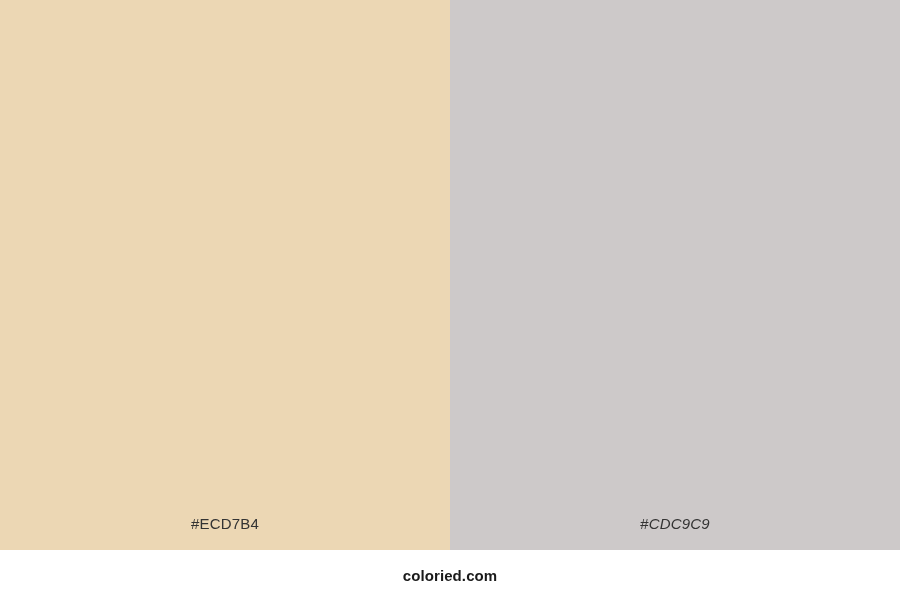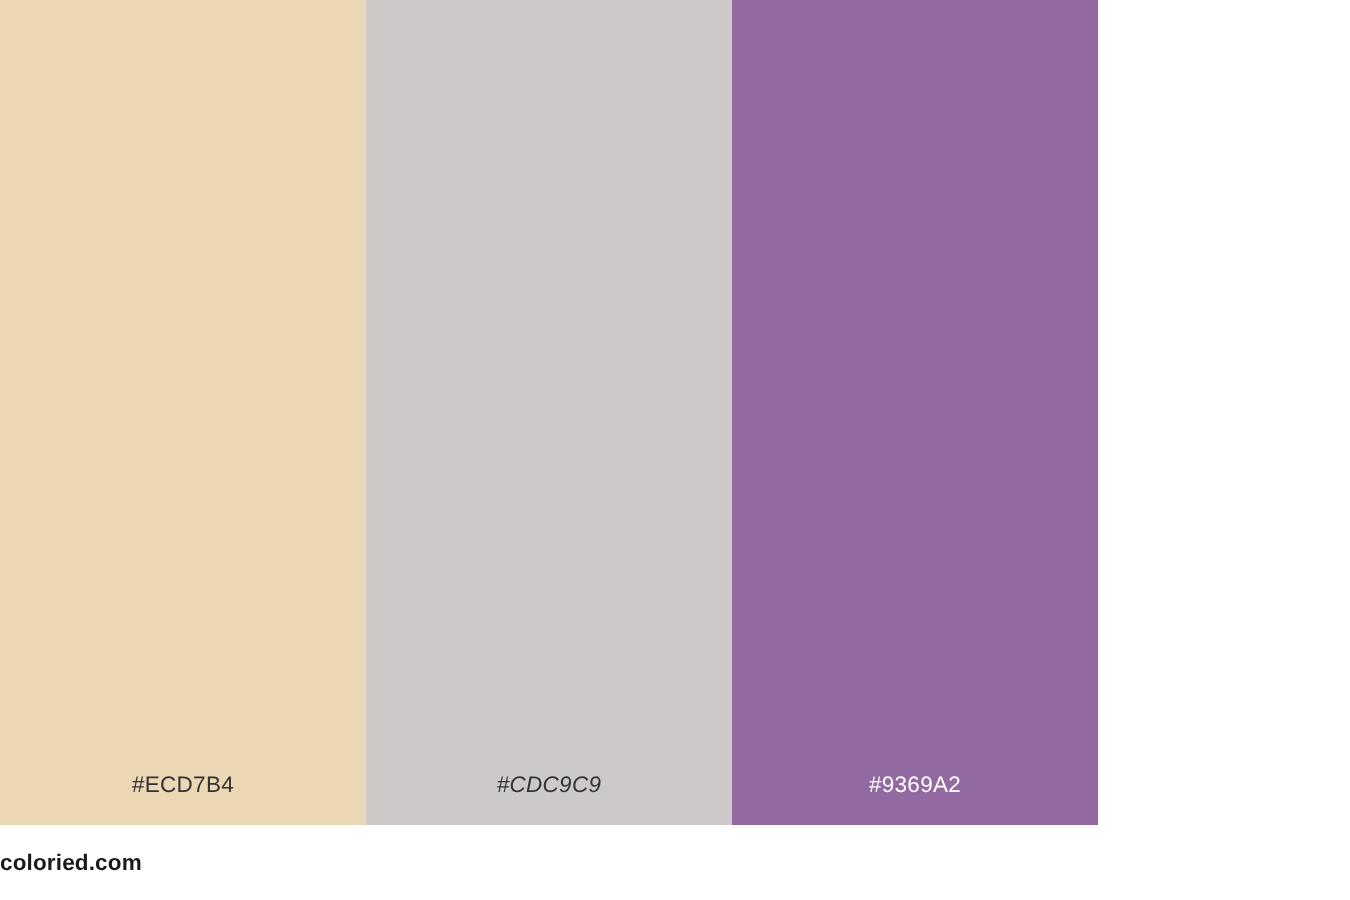--- a/index.html
+++ b/index.html
@@ -22,21 +22,21 @@
     height: 600px;
     background: #ffffff;
     display: flex;
     flex-direction: column;
   }
 
   
   #swatch-strip {
     display: flex;
     flex-direction: row;
-    width: 732px;
+    width: 900px;
     height: 550px;
     flex: 0 0 550px;
   }
 
   .swatch {
     flex: 1 1 20%;
     width: 180px;
     height: 550px;
     position: relative;
     display: flex;
@@ -59,21 +59,21 @@
   }
 
   
   #footer-bar {
     flex: 1 1 auto;
     width: 900px;
     height: 50px;
     background: #ffffff;
     display: flex;
     align-items: center;
-    justify-content: flex-start;
+    justify-content: center;
   }
 
   #footer-brand {
     font-size: 15px;
     font-weight: bold;
     color: #1a1a1a;
     letter-spacing: 0.1px;
     line-height: 1;
     text-align: center;
     white-space: nowrap;
@@ -88,23 +88,20 @@
 
     <div class="swatch" style="background-color: rgb(236, 215, 180);">
       <span class="swatch-label" style="color: rgb(51, 51, 51);">#ECD7B4</span>
     </div>
 
 
     <div class="swatch" style="background-color: rgb(205, 201, 201);">
       <span class="swatch-label" style="color: rgb(51, 51, 51); font-style: italic;">#CDC9C9</span>
     </div>
 
-    <div class="swatch" style="background-color: rgb(147, 105, 162);">
-      <span class="swatch-label" style="color: rgb(255, 255, 255);">#9369A2</span>
-    </div>
 
 
   </div>
 
   <div id="footer-bar" style="background-color: rgb(255, 255, 255);">
     <span id="footer-brand" style="color: rgb(26, 26, 26);">coloried.com</span>
   </div>
 
 </div>
 

